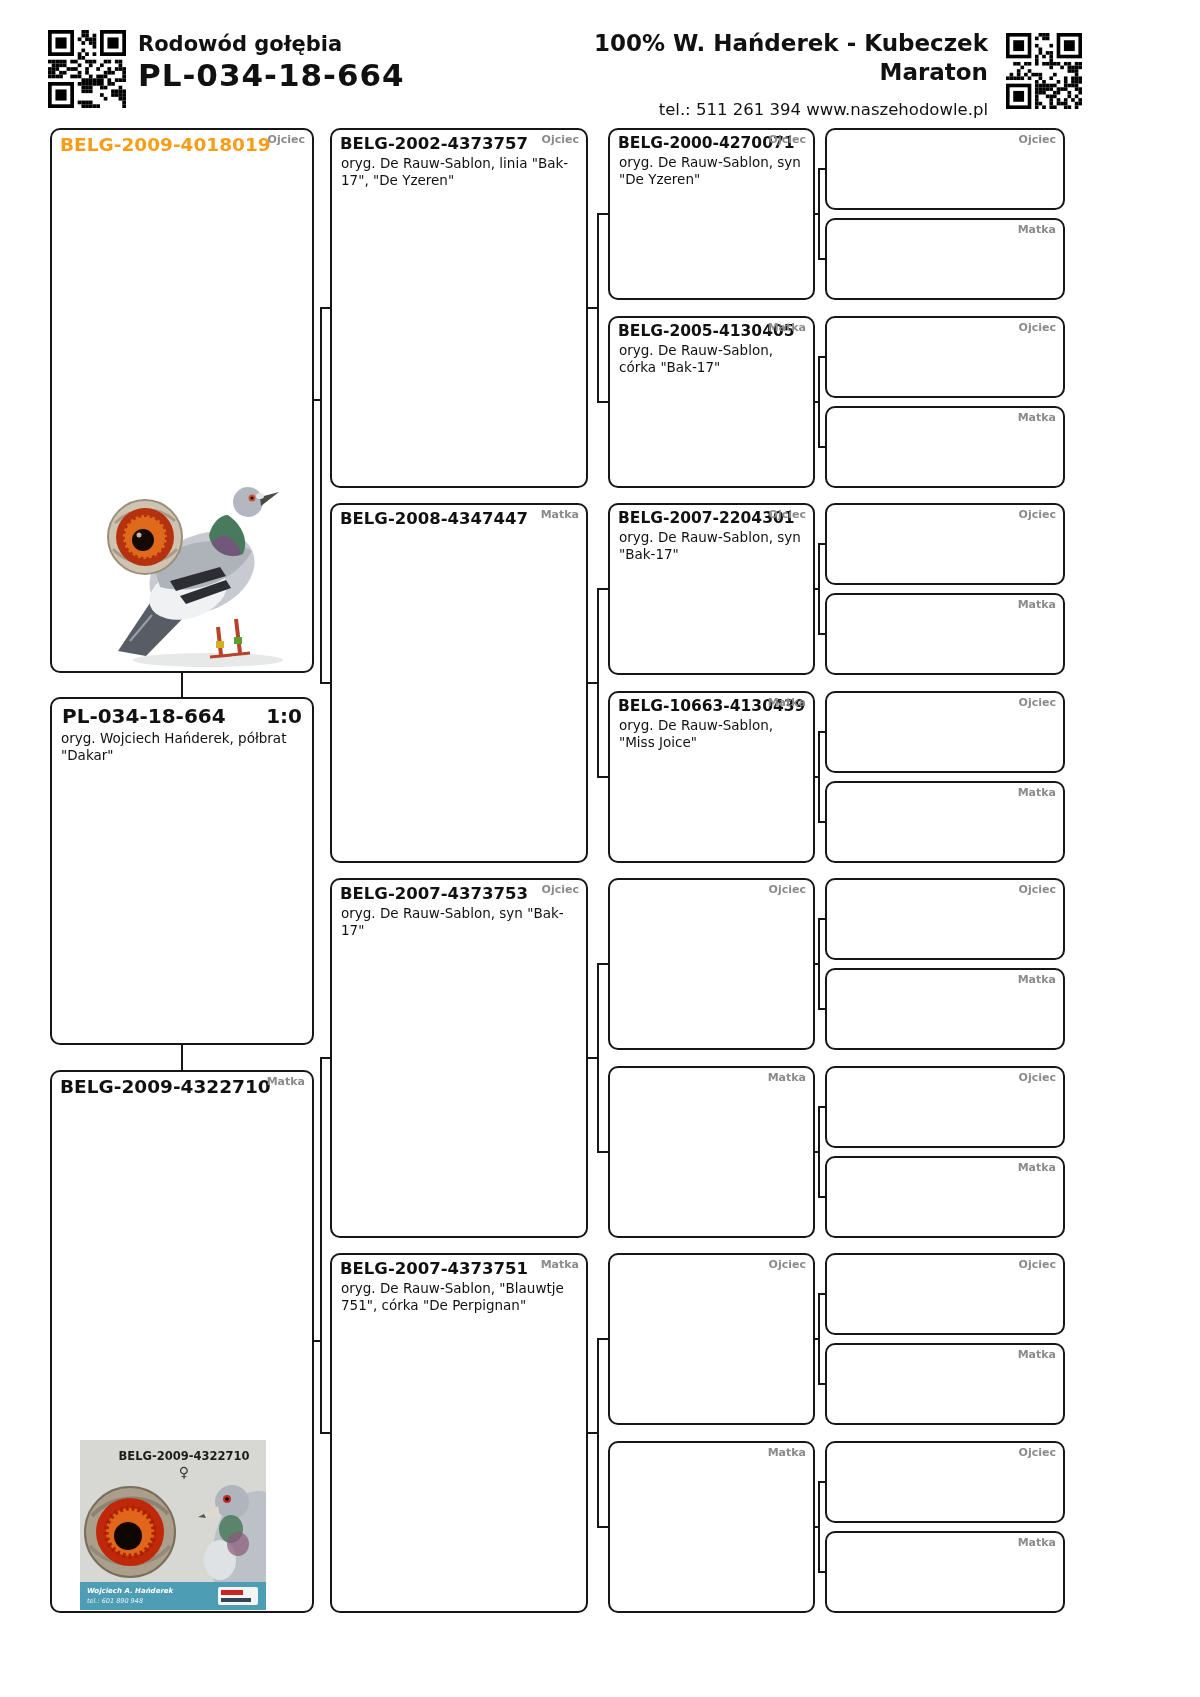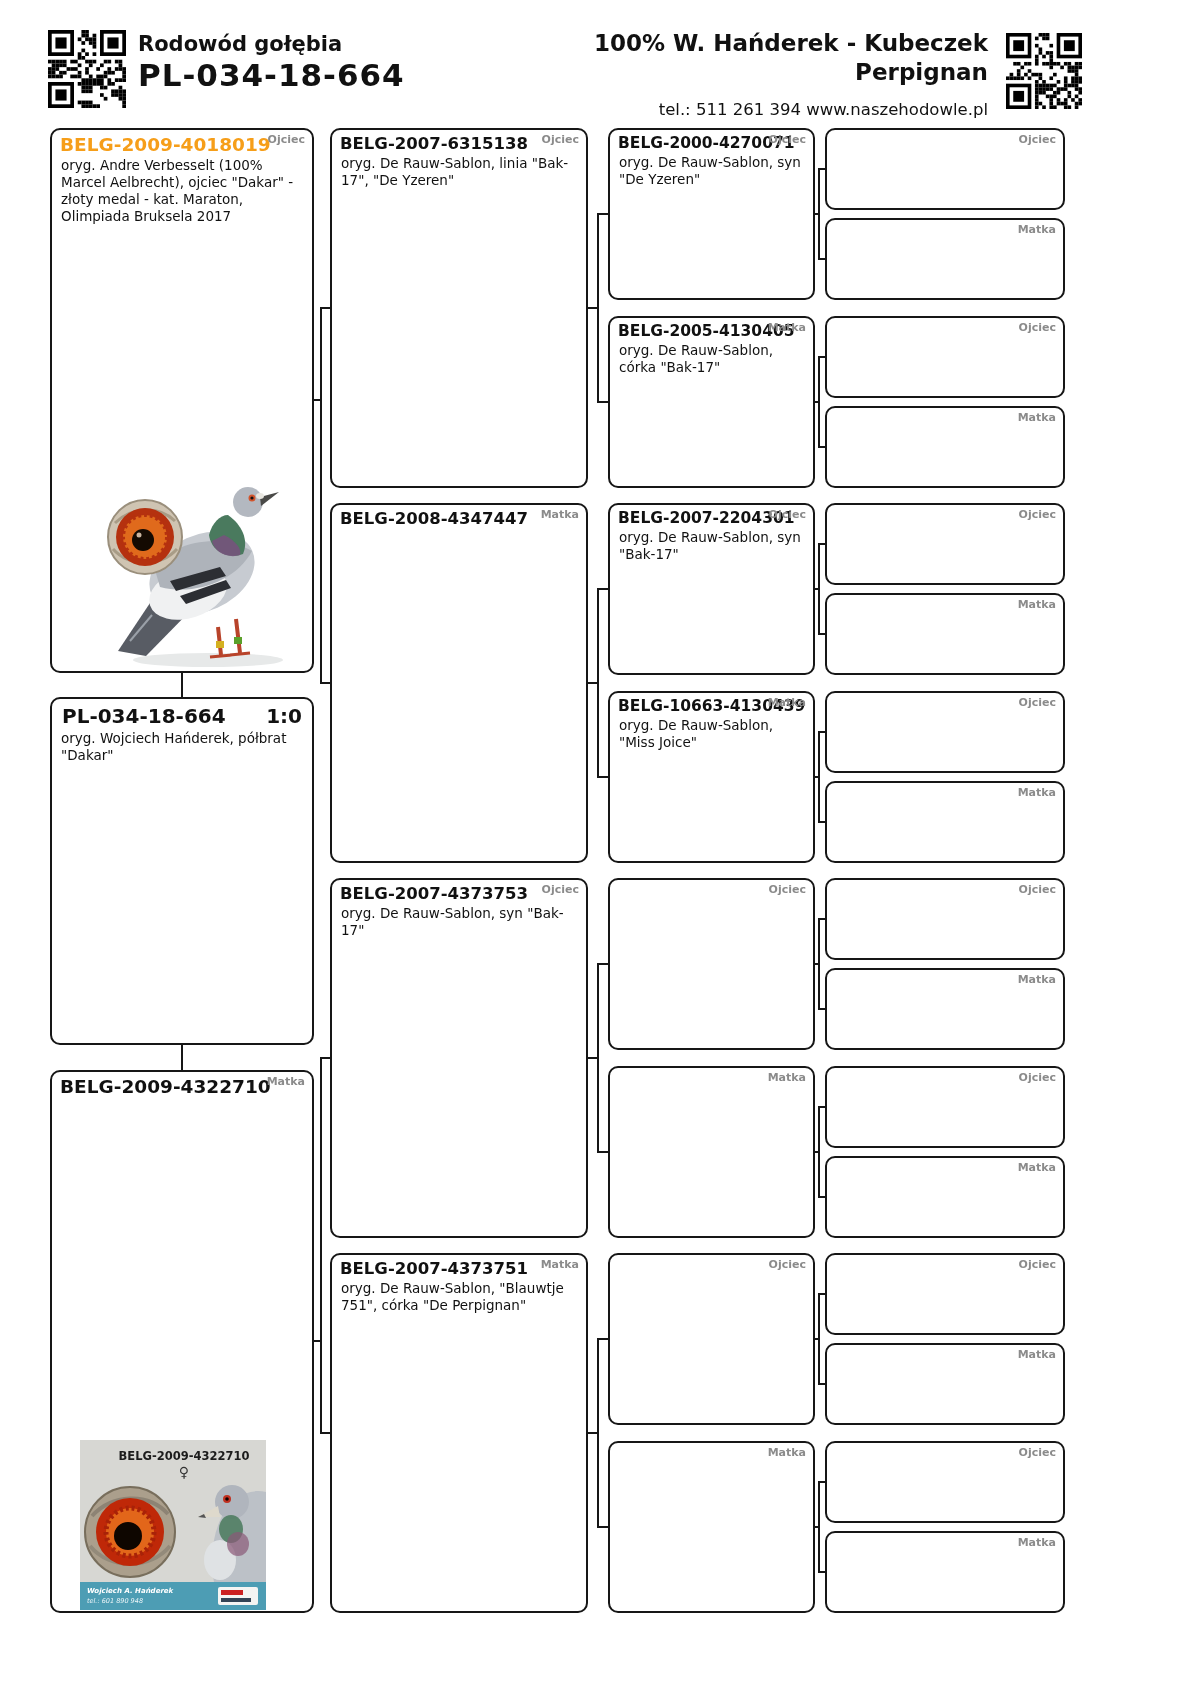--- a/index.html
+++ b/index.html
@@ -166,21 +166,21 @@
           <rect x="52" y="0" width="26" height="26" fill="#000"></rect>
           <rect x="55.714285714285715" y="3.7142857142857144" width="18.571428571428573" height="18.571428571428573" fill="#fff"></rect>
           <rect x="59.42857142857143" y="7.428571428571429" width="11.142857142857142" height="11.142857142857142" fill="#000"></rect>
           <rect x="0" y="52" width="26" height="26" fill="#000"></rect>
           <rect x="3.7142857142857144" y="55.714285714285715" width="18.571428571428573" height="18.571428571428573" fill="#fff"></rect>
           <rect x="7.428571428571429" y="59.42857142857143" width="11.142857142857142" height="11.142857142857142" fill="#000"></rect>
         </svg></div>
     <div class="doc-title">Rodowód gołębia</div>
     <div class="doc-ring">PL-034-18-664</div>
     <div class="owner1">100% W. Hańderek - Kubeczek</div>
-    <div class="owner2">Perpignan</div>
+    <div class="owner2">Maraton</div>
     <div class="contact">tel.: 511 261 394 www.naszehodowle.pl</div>
     <div class="qr" style="left:1006px;top:33px;width:76px;height:76px"><svg width="76" height="76" viewBox="0 0 76 76">
           <rect x="32.57142857142857" y="0" width="3.619047619047619" height="3.619047619047619" fill="#000"></rect>
           <rect x="36.19047619047619" y="0" width="3.619047619047619" height="3.619047619047619" fill="#000"></rect>
           <rect x="39.80952380952381" y="0" width="3.619047619047619" height="3.619047619047619" fill="#000"></rect>
           <rect x="28.952380952380953" y="3.619047619047619" width="3.619047619047619" height="3.619047619047619" fill="#000"></rect>
           <rect x="36.19047619047619" y="3.619047619047619" width="3.619047619047619" height="3.619047619047619" fill="#000"></rect>
           <rect x="39.80952380952381" y="3.619047619047619" width="3.619047619047619" height="3.619047619047619" fill="#000"></rect>
           <rect x="28.952380952380953" y="10.857142857142858" width="3.619047619047619" height="3.619047619047619" fill="#000"></rect>
           <rect x="43.42857142857143" y="10.857142857142858" width="3.619047619047619" height="3.619047619047619" fill="#000"></rect>
@@ -310,21 +310,20 @@
           <rect x="3.619047619047619" y="54.285714285714285" width="18.095238095238095" height="18.095238095238095" fill="#fff"></rect>
           <rect x="7.238095238095238" y="57.904761904761905" width="10.857142857142858" height="10.857142857142858" fill="#000"></rect>
         </svg></div>
   </div>
 
   <div id="gen-boxes">
 
     <div class="pbox" style="left:50px;top:128px;width:264px;height:545px">
       <span class="plabel">Ojciec</span>
       <div class="ptitle lg orange">BELG-2009-4018019</div>
-      <div class="pdesc">oryg. Andre Verbesselt (100% Marcel Aelbrecht), ojciec "Dakar" - złoty medal - kat. Maraton, Olimpiada Bruksela 2017</div>
 
       <svg class="photo" style="left:48px;top:325px" width="205" height="215" viewBox="0 0 205 215">
         <ellipse cx="108" cy="205" rx="75" ry="7" fill="#e7e9e9"></ellipse>
         <path d="M62,130 L18,196 L46,201 L94,152 Z" fill="#585c64"></path>
         <path d="M30,186 L52,160" stroke="#9aa0a8" stroke-width="2" fill="none"></path>
         <path d="M118,172 L121,200 M136,164 L140,198" stroke="#b8432a" stroke-width="4" fill="none"></path>
         <path d="M110,202 L132,200 M130,200 L150,198" stroke="#b8432a" stroke-width="3" fill="none"></path>
         <rect x="116" y="186" width="8" height="7" fill="#d4b020"></rect>
         <rect x="134" y="182" width="8" height="7" fill="#5aa02a"></rect>
         <ellipse cx="102" cy="118" rx="55" ry="38" fill="#c7cbd1" transform="rotate(-24 102 118)"></ellipse>
@@ -394,21 +393,21 @@
         <g>
           <rect x="138" y="147" width="40" height="18" rx="2" fill="#f4f4f2"></rect>
           <rect x="141" y="150" width="22" height="5" fill="#cc2222"></rect>
           <rect x="141" y="158" width="30" height="4" fill="#334455"></rect>
         </g>
       </svg>
     </div>
 
     <div class="pbox" style="left:330px;top:128px;width:258px;height:360px">
       <span class="plabel">Ojciec</span>
-      <div class="ptitle">BELG-2007-6315138</div>
+      <div class="ptitle">BELG-2002-4373757</div>
       <div class="pdesc">oryg. De Rauw-Sablon, linia "Bak-17", "De Yzeren"</div>
     </div>
     <div class="pbox" style="left:330px;top:503px;width:258px;height:360px">
       <span class="plabel">Matka</span>
       <div class="ptitle">BELG-2008-4347447</div>
     </div>
     <div class="pbox" style="left:330px;top:878px;width:258px;height:360px">
       <span class="plabel">Ojciec</span>
       <div class="ptitle">BELG-2007-4373753</div>
       <div class="pdesc">oryg. De Rauw-Sablon, syn "Bak-17"</div>

